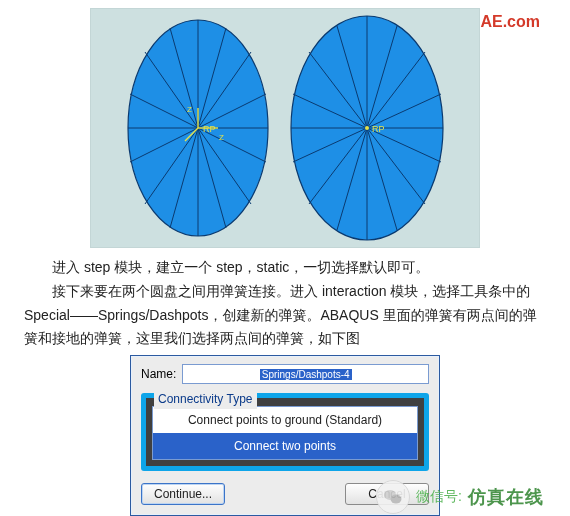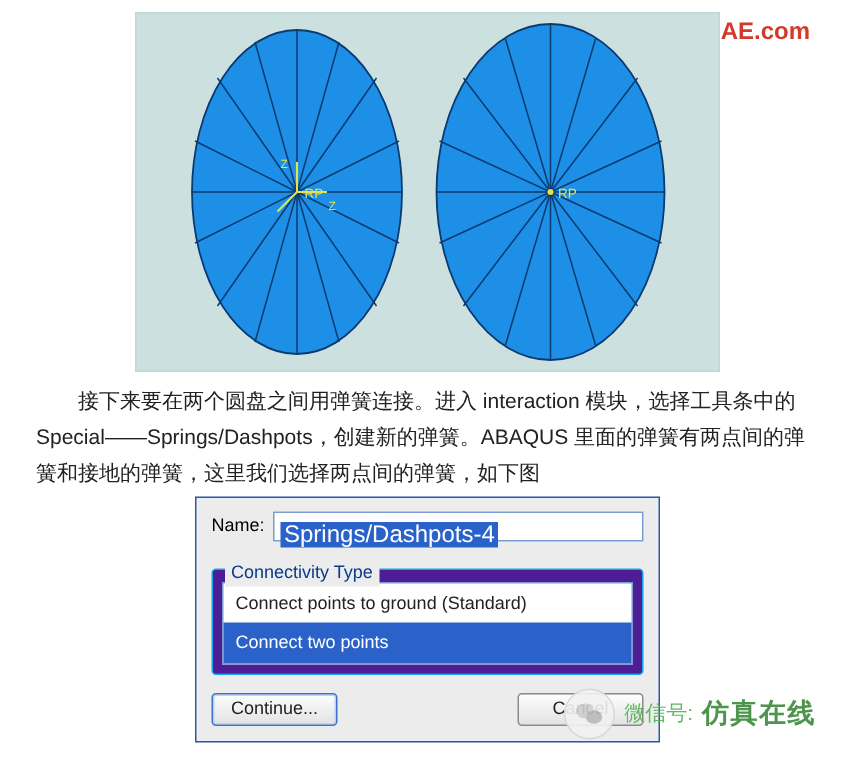--- a/index.html
+++ b/index.html
@@ -70,44 +70,44 @@
   .titlebar .title-text { flex:1; color:#1a1a1a; }
   .winbtn {
     width: 40px; height: 18px;
     border: 1px solid #a43a3a;
     background: linear-gradient(#f6b9b5,#d96b63 48%,#c94b40 52%,#e69a93);
     border-radius: 3px;
     display: flex; align-items:center; justify-content:center;
     color:#fff; font-weight:bold; font-size:12px;
     cursor: pointer;
   }
-  .dlg-body { padding: 8px 10px 6px 10px; }
+  .dlg-body { padding: 8px 10px 6px 10px; text-align: center; }
   .row { display:flex; align-items:center; gap:6px; margin-bottom:8px; }
   .lbl { color:#000; }
   .name-input {
     flex:1;
     background:#fff;
     border:1px solid #7a9bd1;
     height:20px;
     padding:1px 4px;
-    font-size:16px;
+    font-size:10px;
     color:#2a4aa0;
     outline:none;
   }
   .name-input::selection { background:#2a62c9; color:#fff; }
   .name-selected {
     background:#2a62c9; color:#fff; padding:0 2px;
   }
   .group {
-    border:1px solid #0ea5e9;
+    border:5px solid #0ea5e9;
     border-radius:3px;
-    margin-top:18px;
+    margin-top:8px;
     padding:8px 6px 6px 6px;
     position:relative;
-    background:#4c1d95;
+    background:#404040;
   }
   .group-title {
     position:absolute;
     top:-9px; left:8px;
     background:#ececec;
     padding:0 4px;
     color:#0a3a8a;
   }
   .opt-list {
     border:1px solid #7a9bd1;
@@ -228,20 +228,21 @@
           <line x1="80" y1="116" x2="6" y2="82"></line>
           <line x1="80" y1="116" x2="22" y2="40"></line>
           <line x1="80" y1="116" x2="50" y2="14"></line>
         </g>
         <circle cx="80" cy="116" r="2" fill="#e5e24a"></circle>
         <text x="85" y="120" font-size="9" fill="#e5e24a" font-family="Arial">RP</text>
       </svg>
     </div>
   </div>
 
+  <p class="para">进入 step 模块，建立一个 step，static，一切选择默认即可。</p>
   <p class="para">接下来要在两个圆盘之间用弹簧连接。进入 interaction 模块，选择工具条中的 Special——Springs/Dashpots，创建新的弹簧。ABAQUS 里面的弹簧有两点间的弹簧和接地的弹簧，这里我们选择两点间的弹簧，如下图</p>
 
   <div class="dialog-wrap">
     <div class="dialog">
       <div class="dlg-body">
         <div class="row">
           <span class="lbl">Name:</span>
           <div class="name-input">
             <span class="name-selected">Springs/Dashpots-4</span>
           </div>

